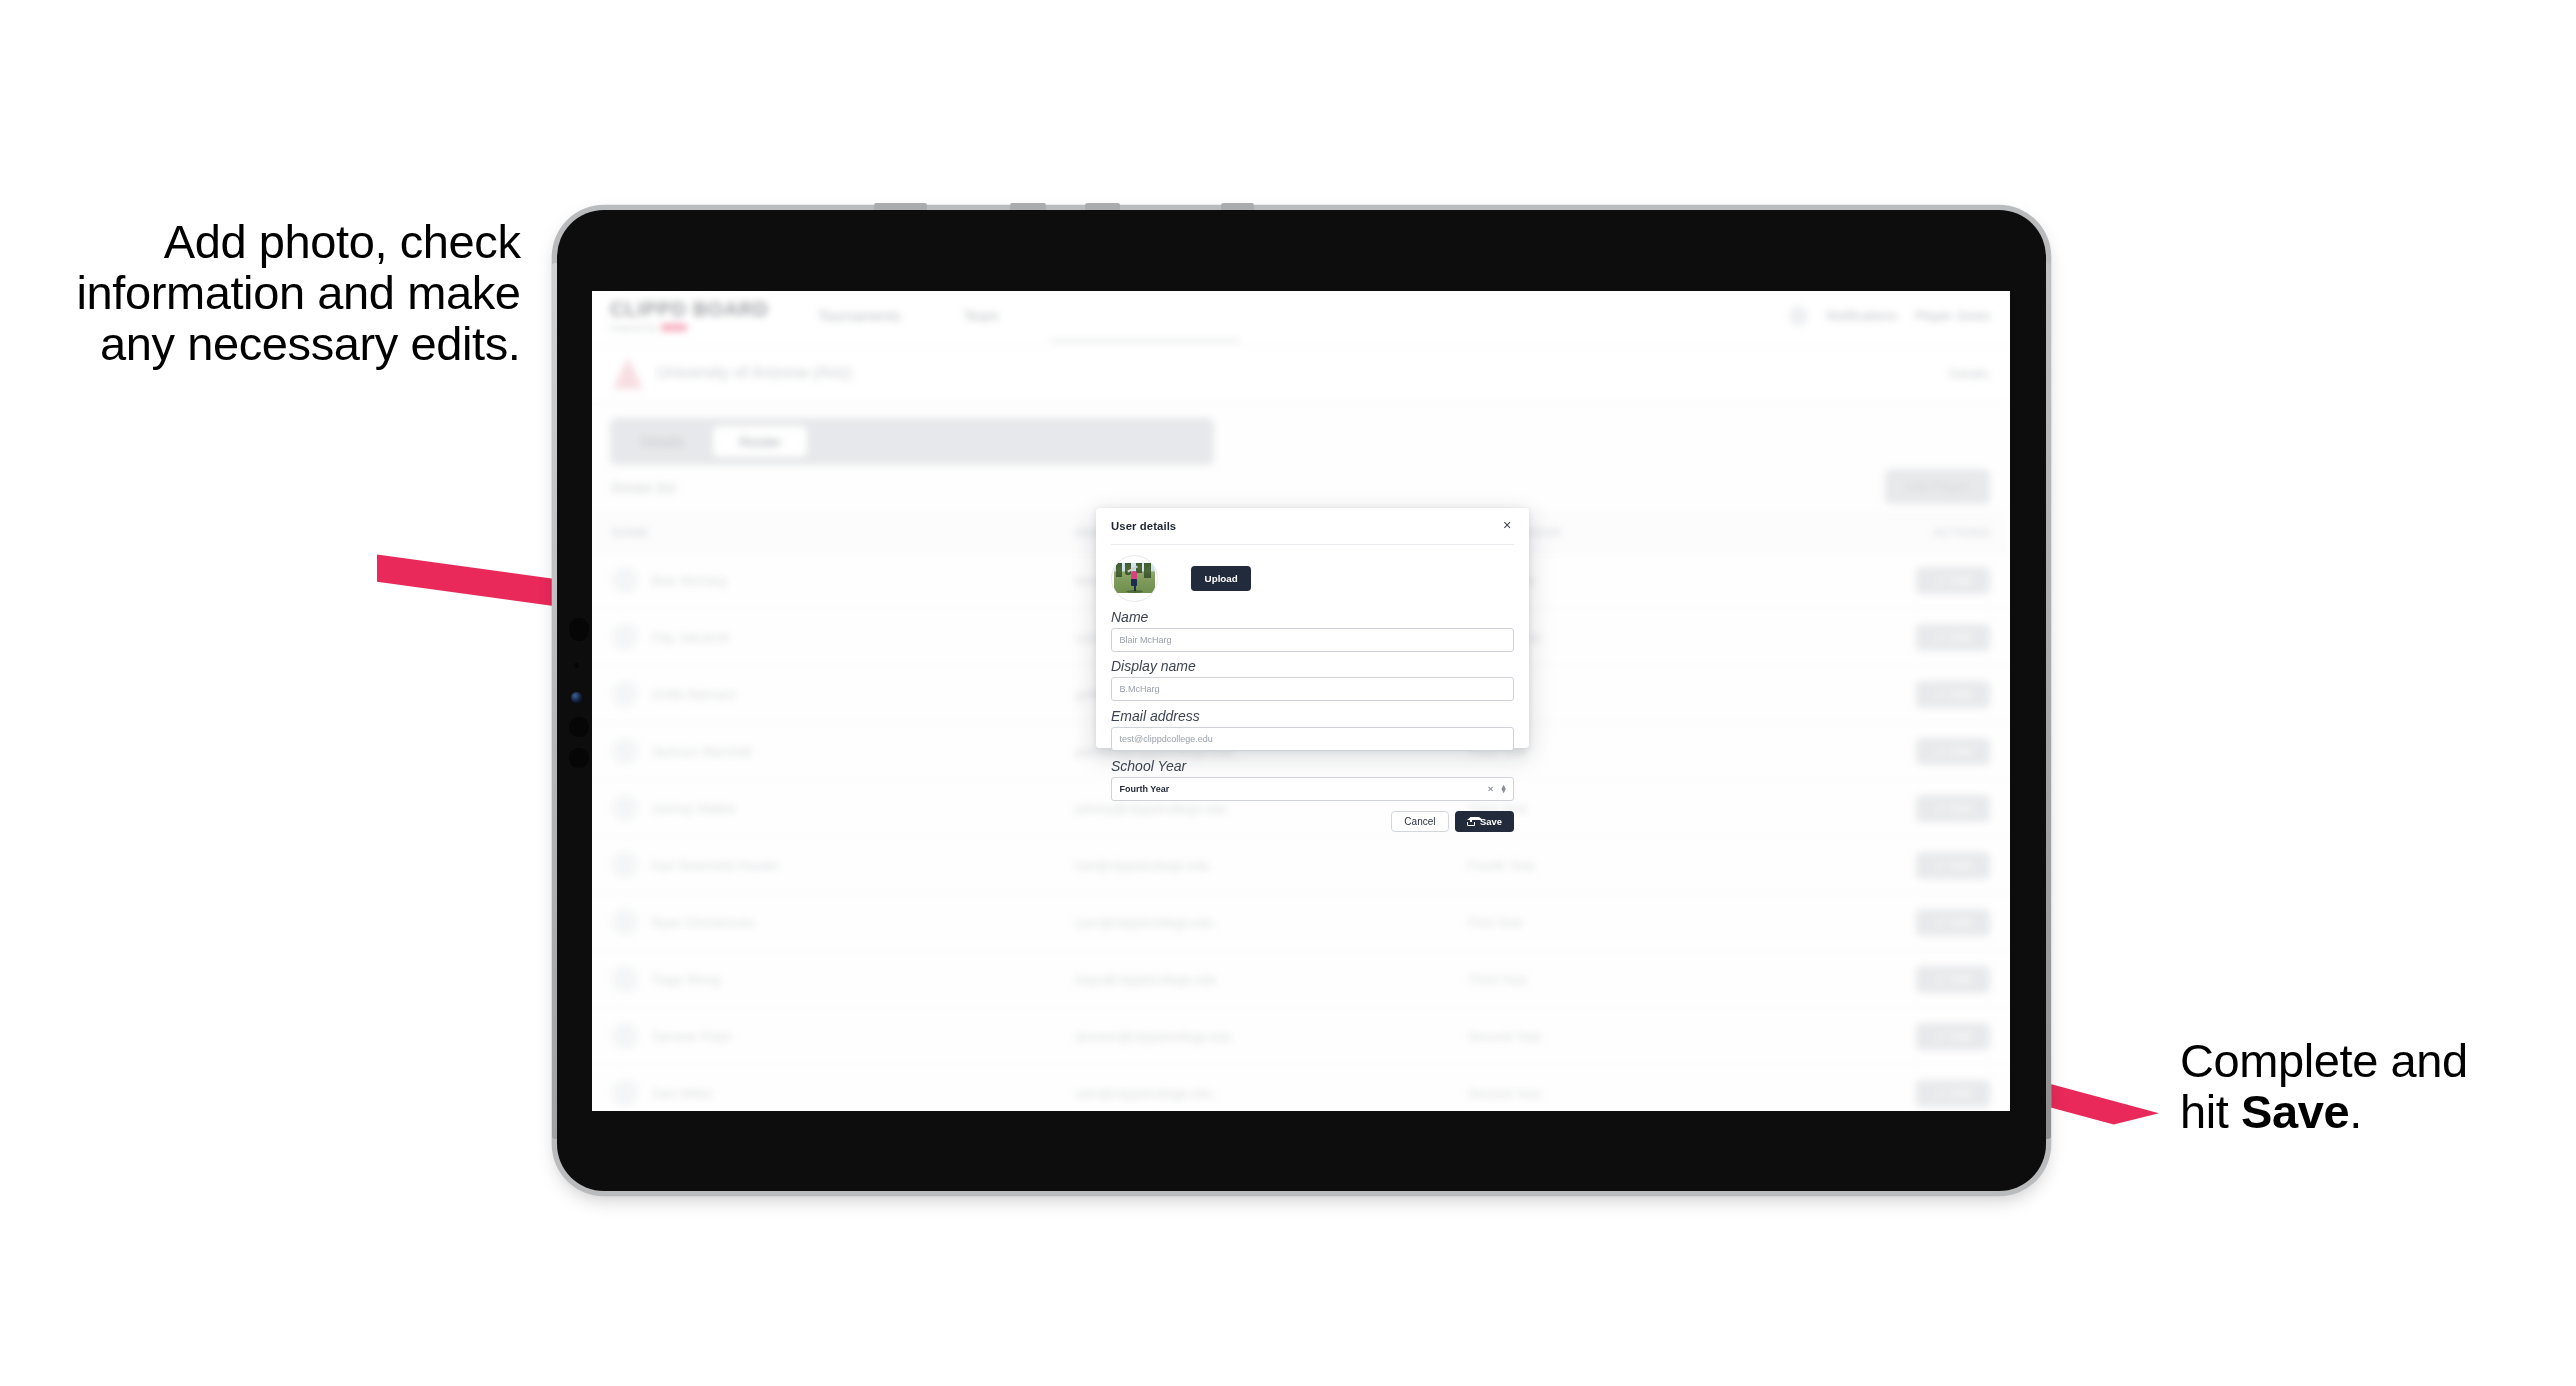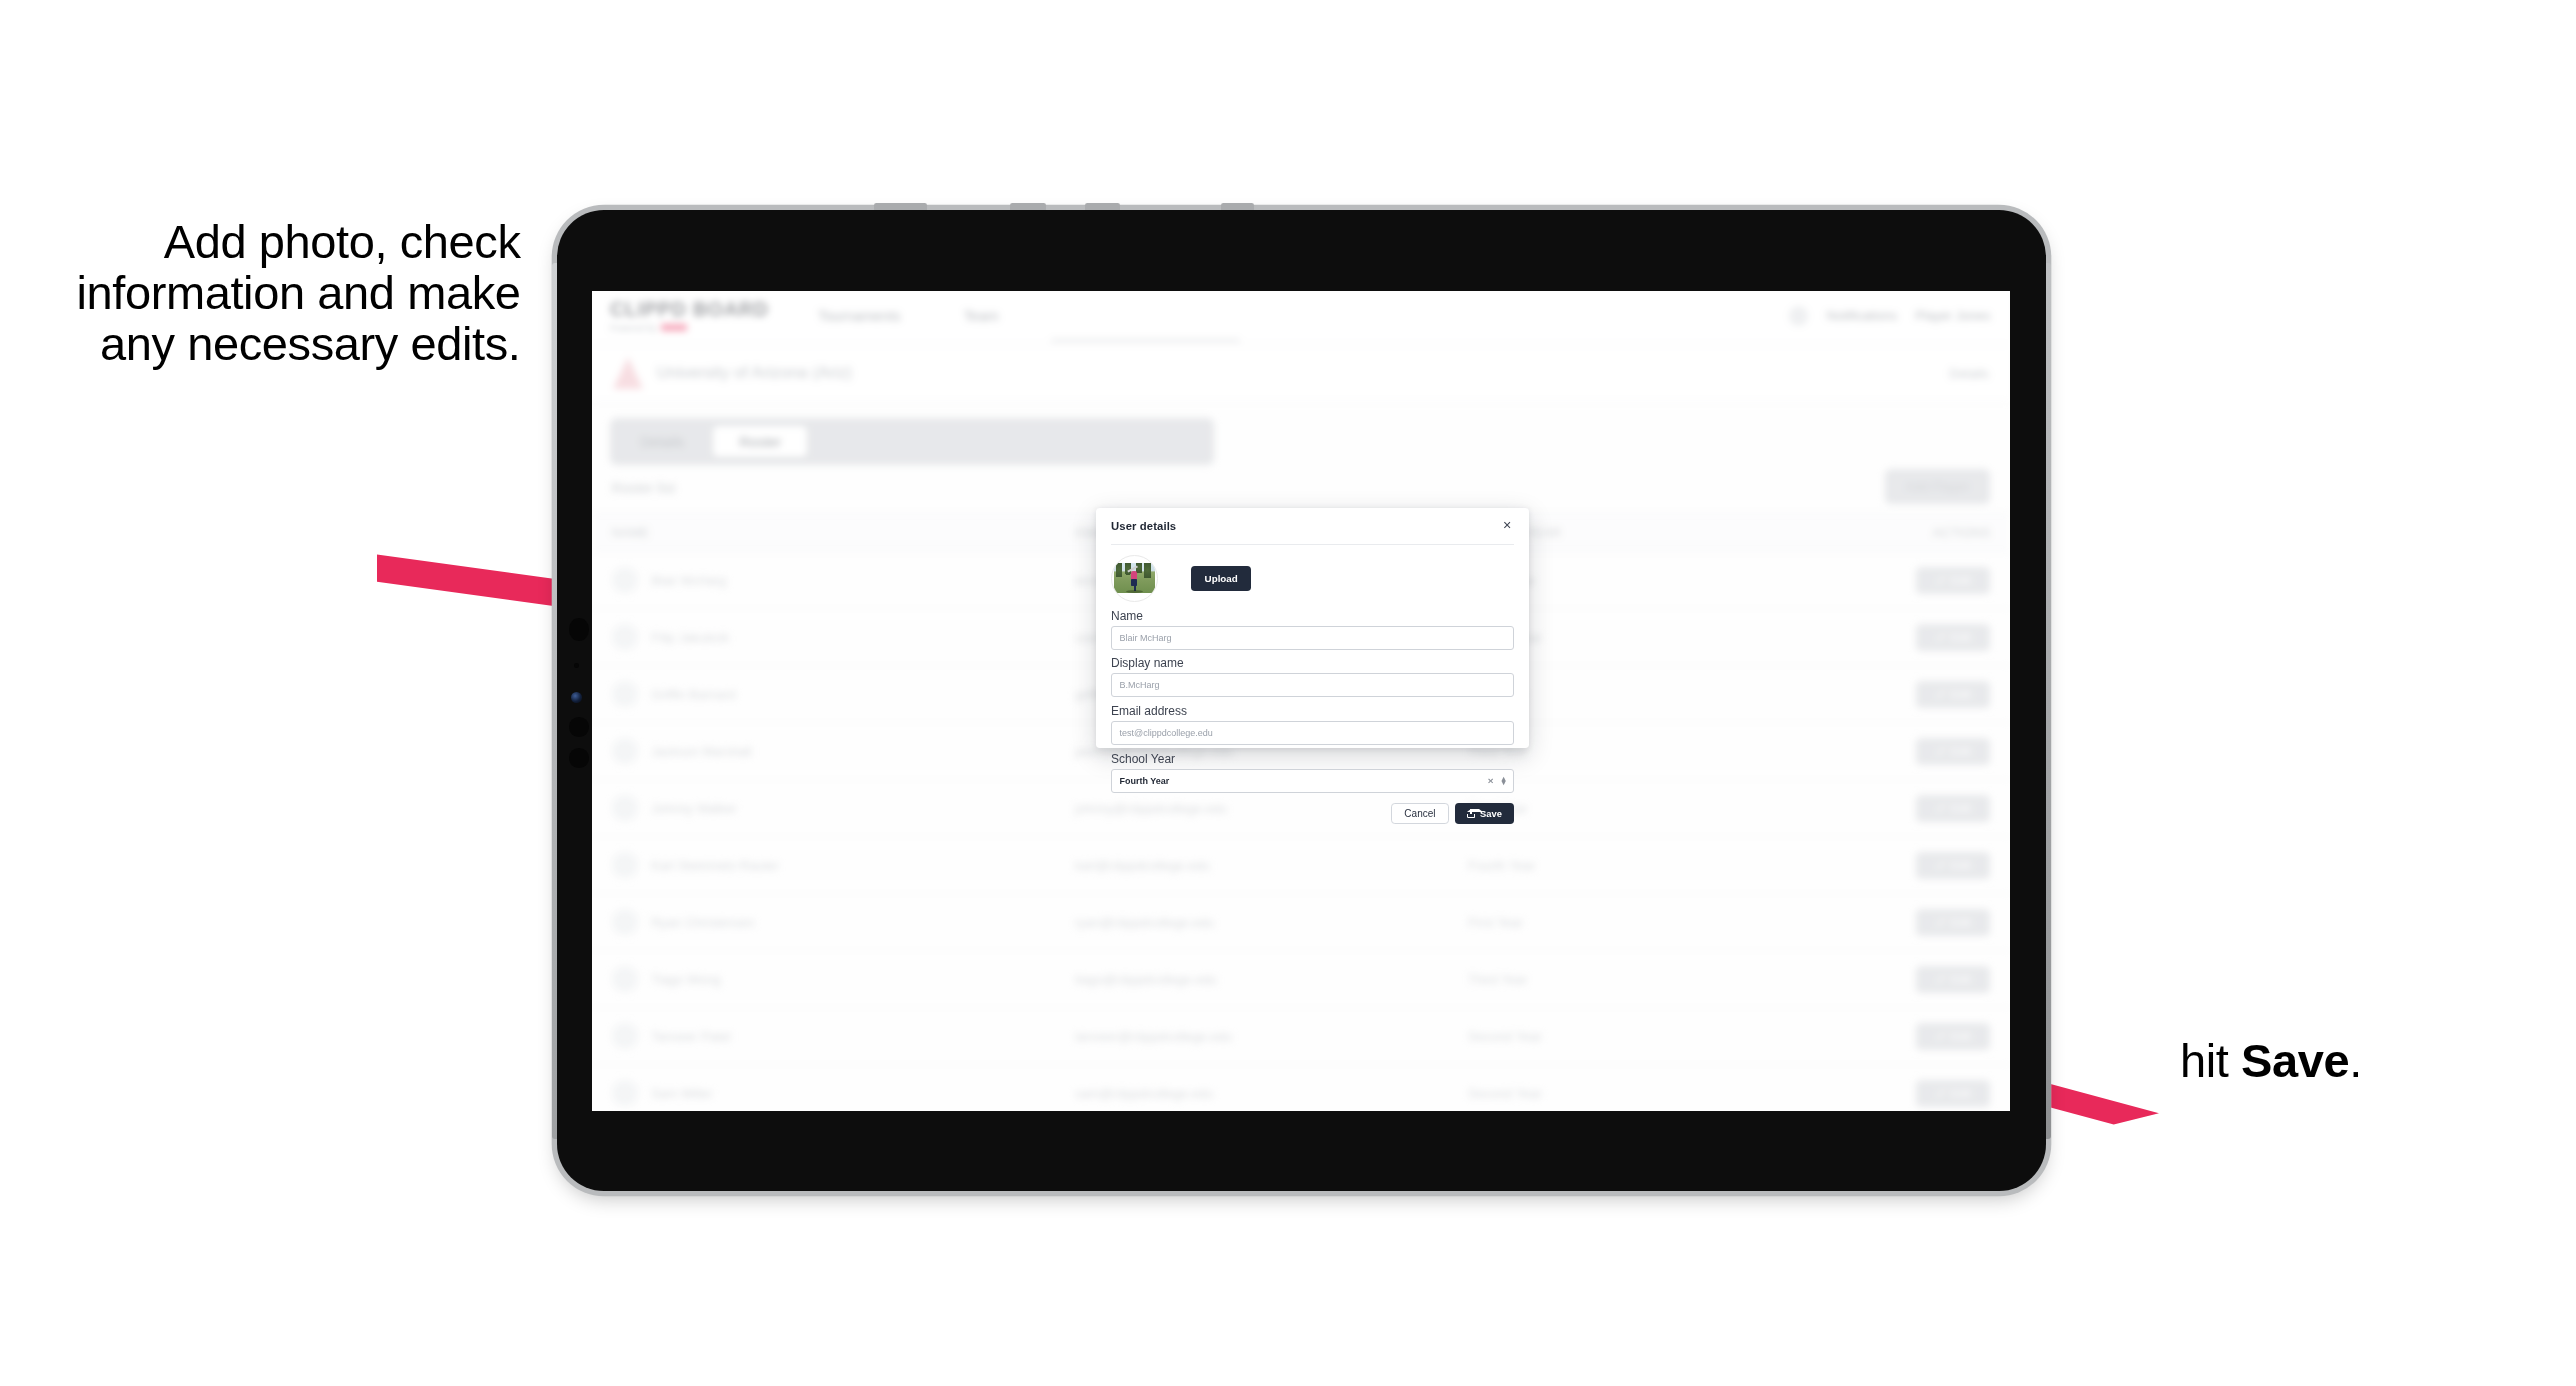--- a/index.html
+++ b/index.html
@@ -192,21 +192,21 @@
   .photo .club { position:absolute; left:13px; top:4.5px; width:11.3px; height:1.5px; background:#cfcfcf; transform:rotate(-28deg); }
   .photo .shadow { position:absolute; left:12px; bottom:0.8px; width:16.6px; height:3px; background:rgba(40,55,25,.45); border-radius:50%; }
 
   .upload-btn {
     background:#222b3c; color:#fff; font-size:9.8px; font-weight:600;
     padding:6.8px 13.6px; border-radius:3.8px; border:none; cursor:pointer;
     font-family:"Liberation Sans",sans-serif;
   }
 
   .field { margin-top:6.8px; }
-  .field-label { font-size:12px; color:#3d4350; margin-bottom:3px; }
+  .field-label { font-size:14px; color:#3d4350; margin-bottom:3px;font-style:italic; }
   .field-input {
     width:100%; height:24px; border:0.8px solid #cfd3d9; border-radius:3px;
     background:#fff; display:flex; align-items:center; padding:0 7.5px;
     font-size:9px; color:#9aa0aa;
   }
   .field-input.select { color:#1f2633; font-weight:600; justify-content:space-between; }
   .sel-icons { display:flex; align-items:center; gap:8.3px; color:#8a8f98; }
   .ic-x { font-size:9.8px; line-height:1; }
   .ic-chev { display:flex; flex-direction:column; line-height:.55; font-size:7.5px; }
 
@@ -234,20 +234,21 @@
 
 <div id="stage">
 
   <div class="annot" id="annot-left">Add photo, check information and make any necessary edits.</div>
 
   <svg class="arrow-svg" style="left:377px; top:513px;" width="679" height="166" viewBox="0 0 900 220">
     <path d="M0 55 L690 150 L690 120 L790 168 L690 216 L690 186 L0 91 Z" fill="#E8295A"></path>
   </svg>
 
   <div class="annot" id="annot-right">
+    <div>Complete and</div>
     <div><span>hit </span><b>Save</b><span>.</span></div>
   </div>
 
   <svg class="arrow-svg" style="left:1510px; top:883px;" width="649" height="234" viewBox="0 0 860 310">
     <path d="M860 305 L120 106 L137 78 L20 16 L42 148 L60 120 L800 320 Z" fill="#E8295A"></path>
     <path d="M18 12 L150 60 L96 138 Z" fill="#E8295A"></path>
   </svg>
 
   <div id="tablet">
     <div class="top-btn" style="left:317px; width:53px;"></div>

